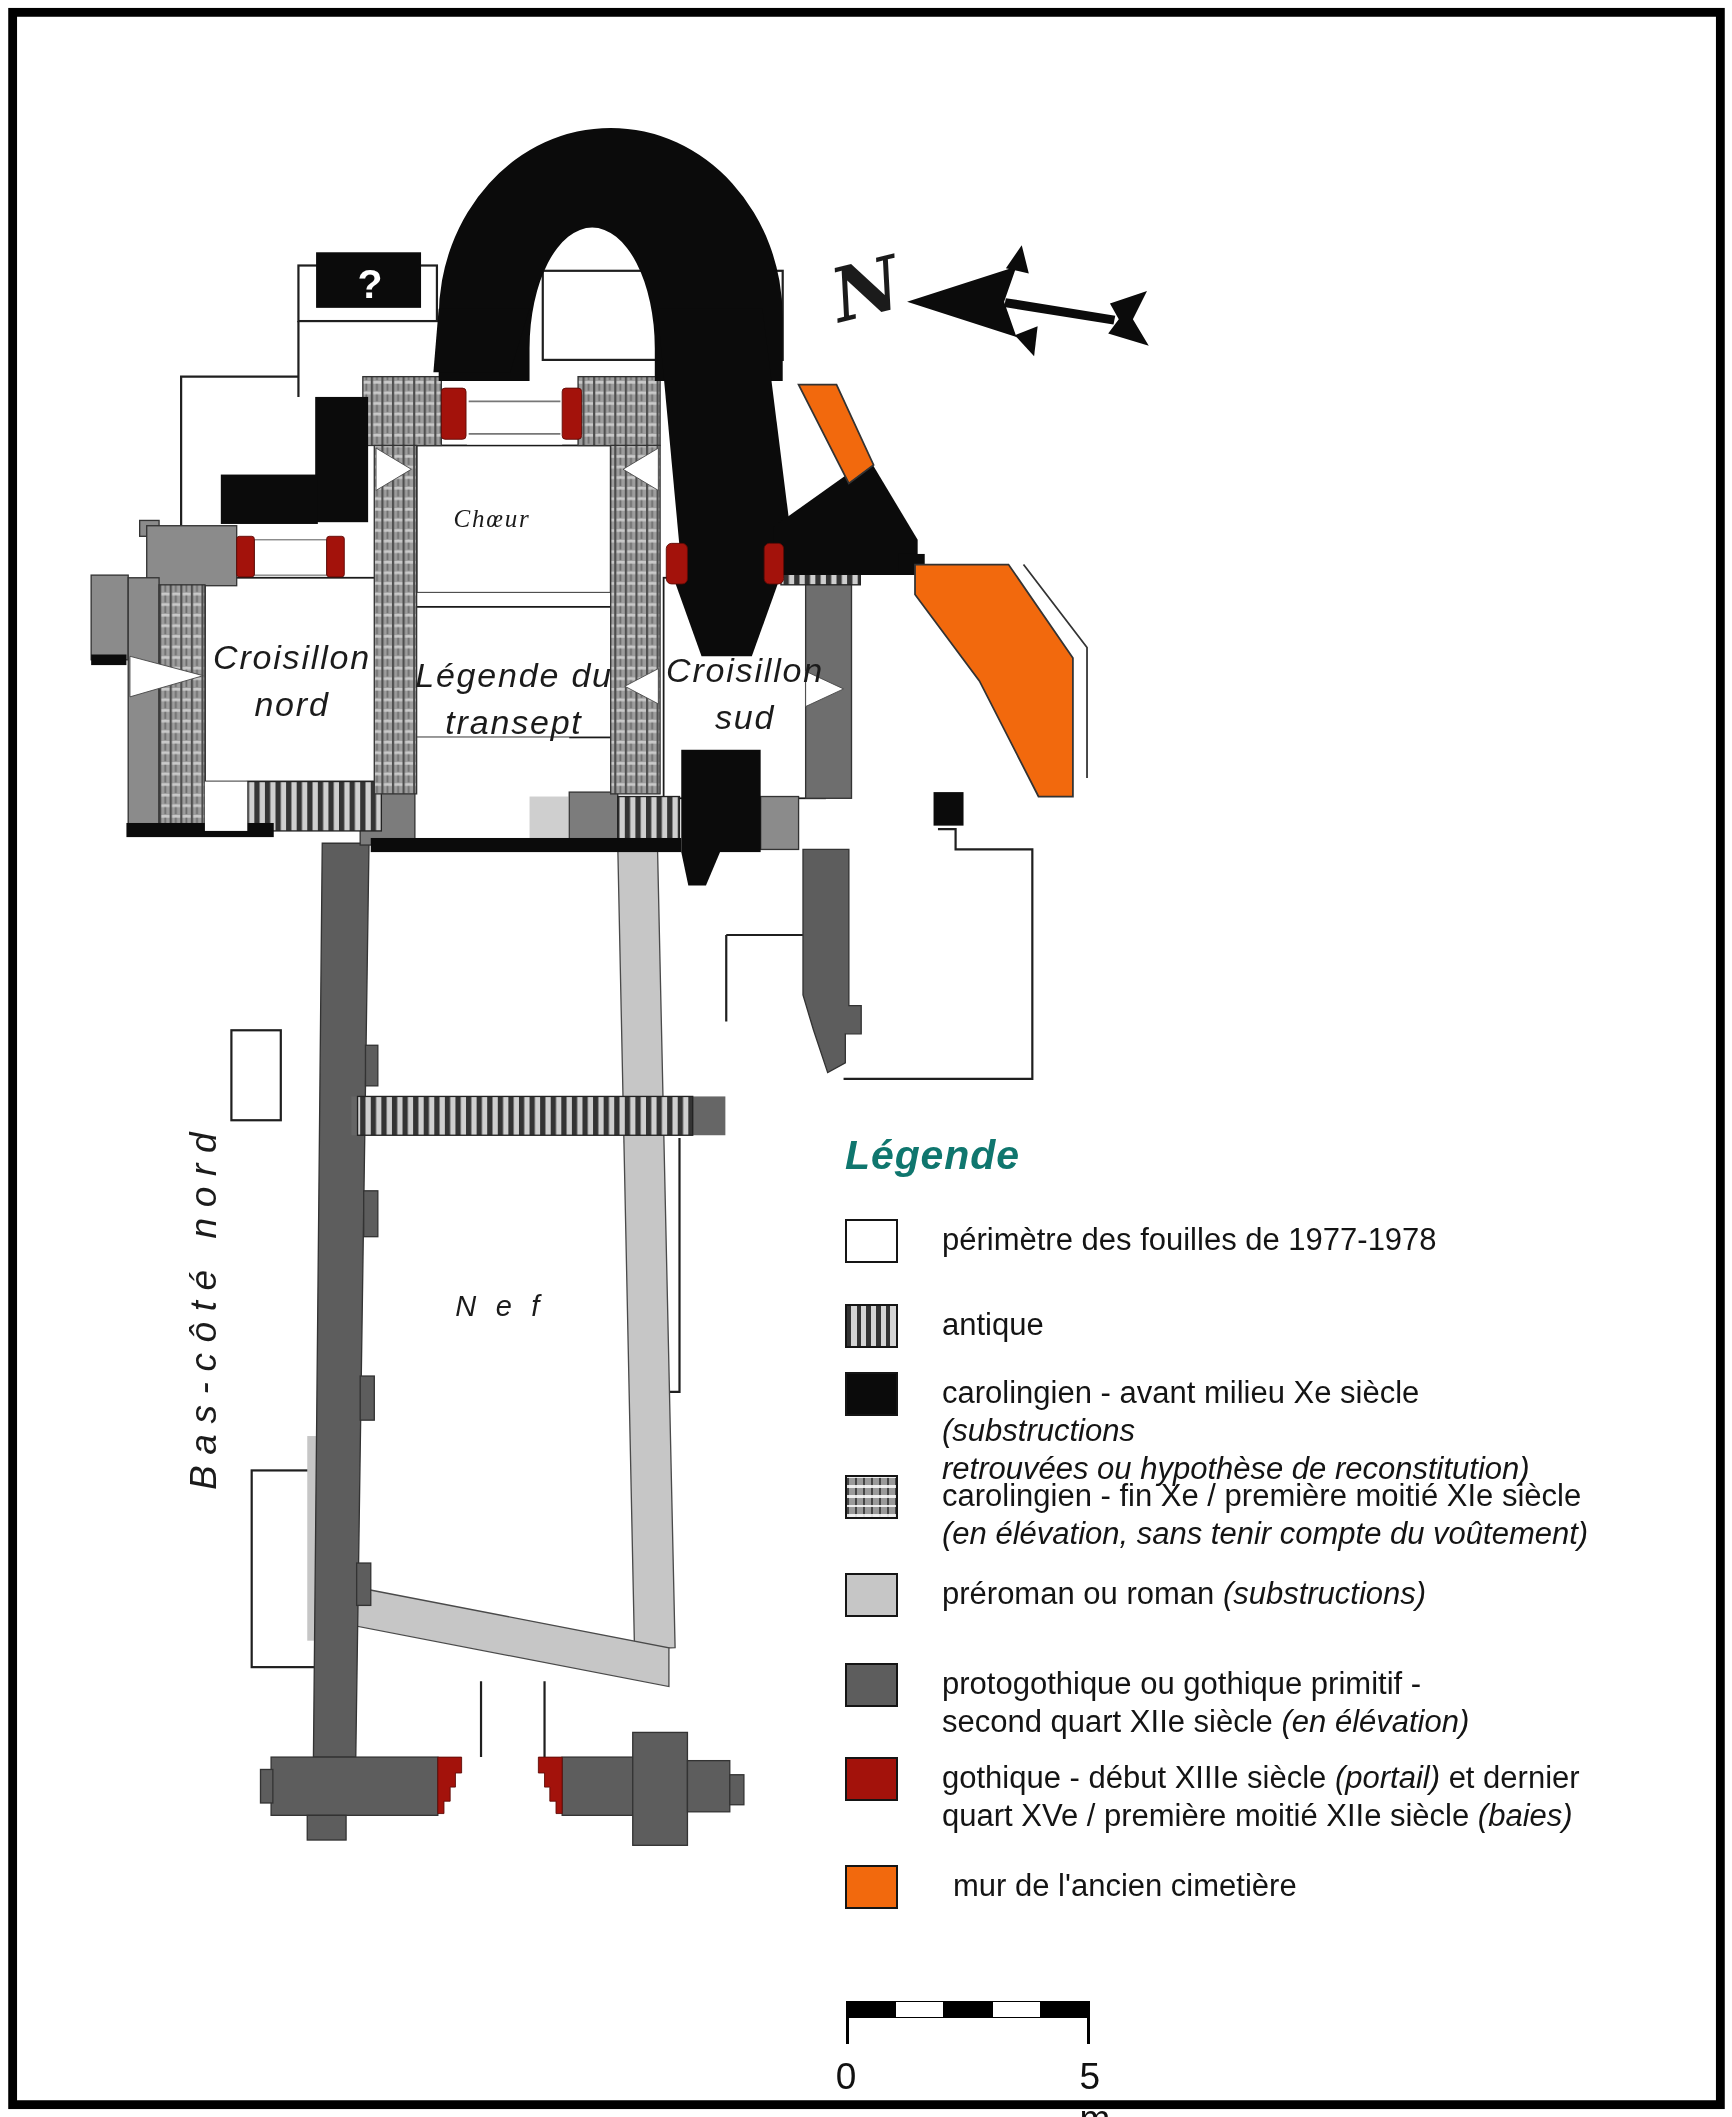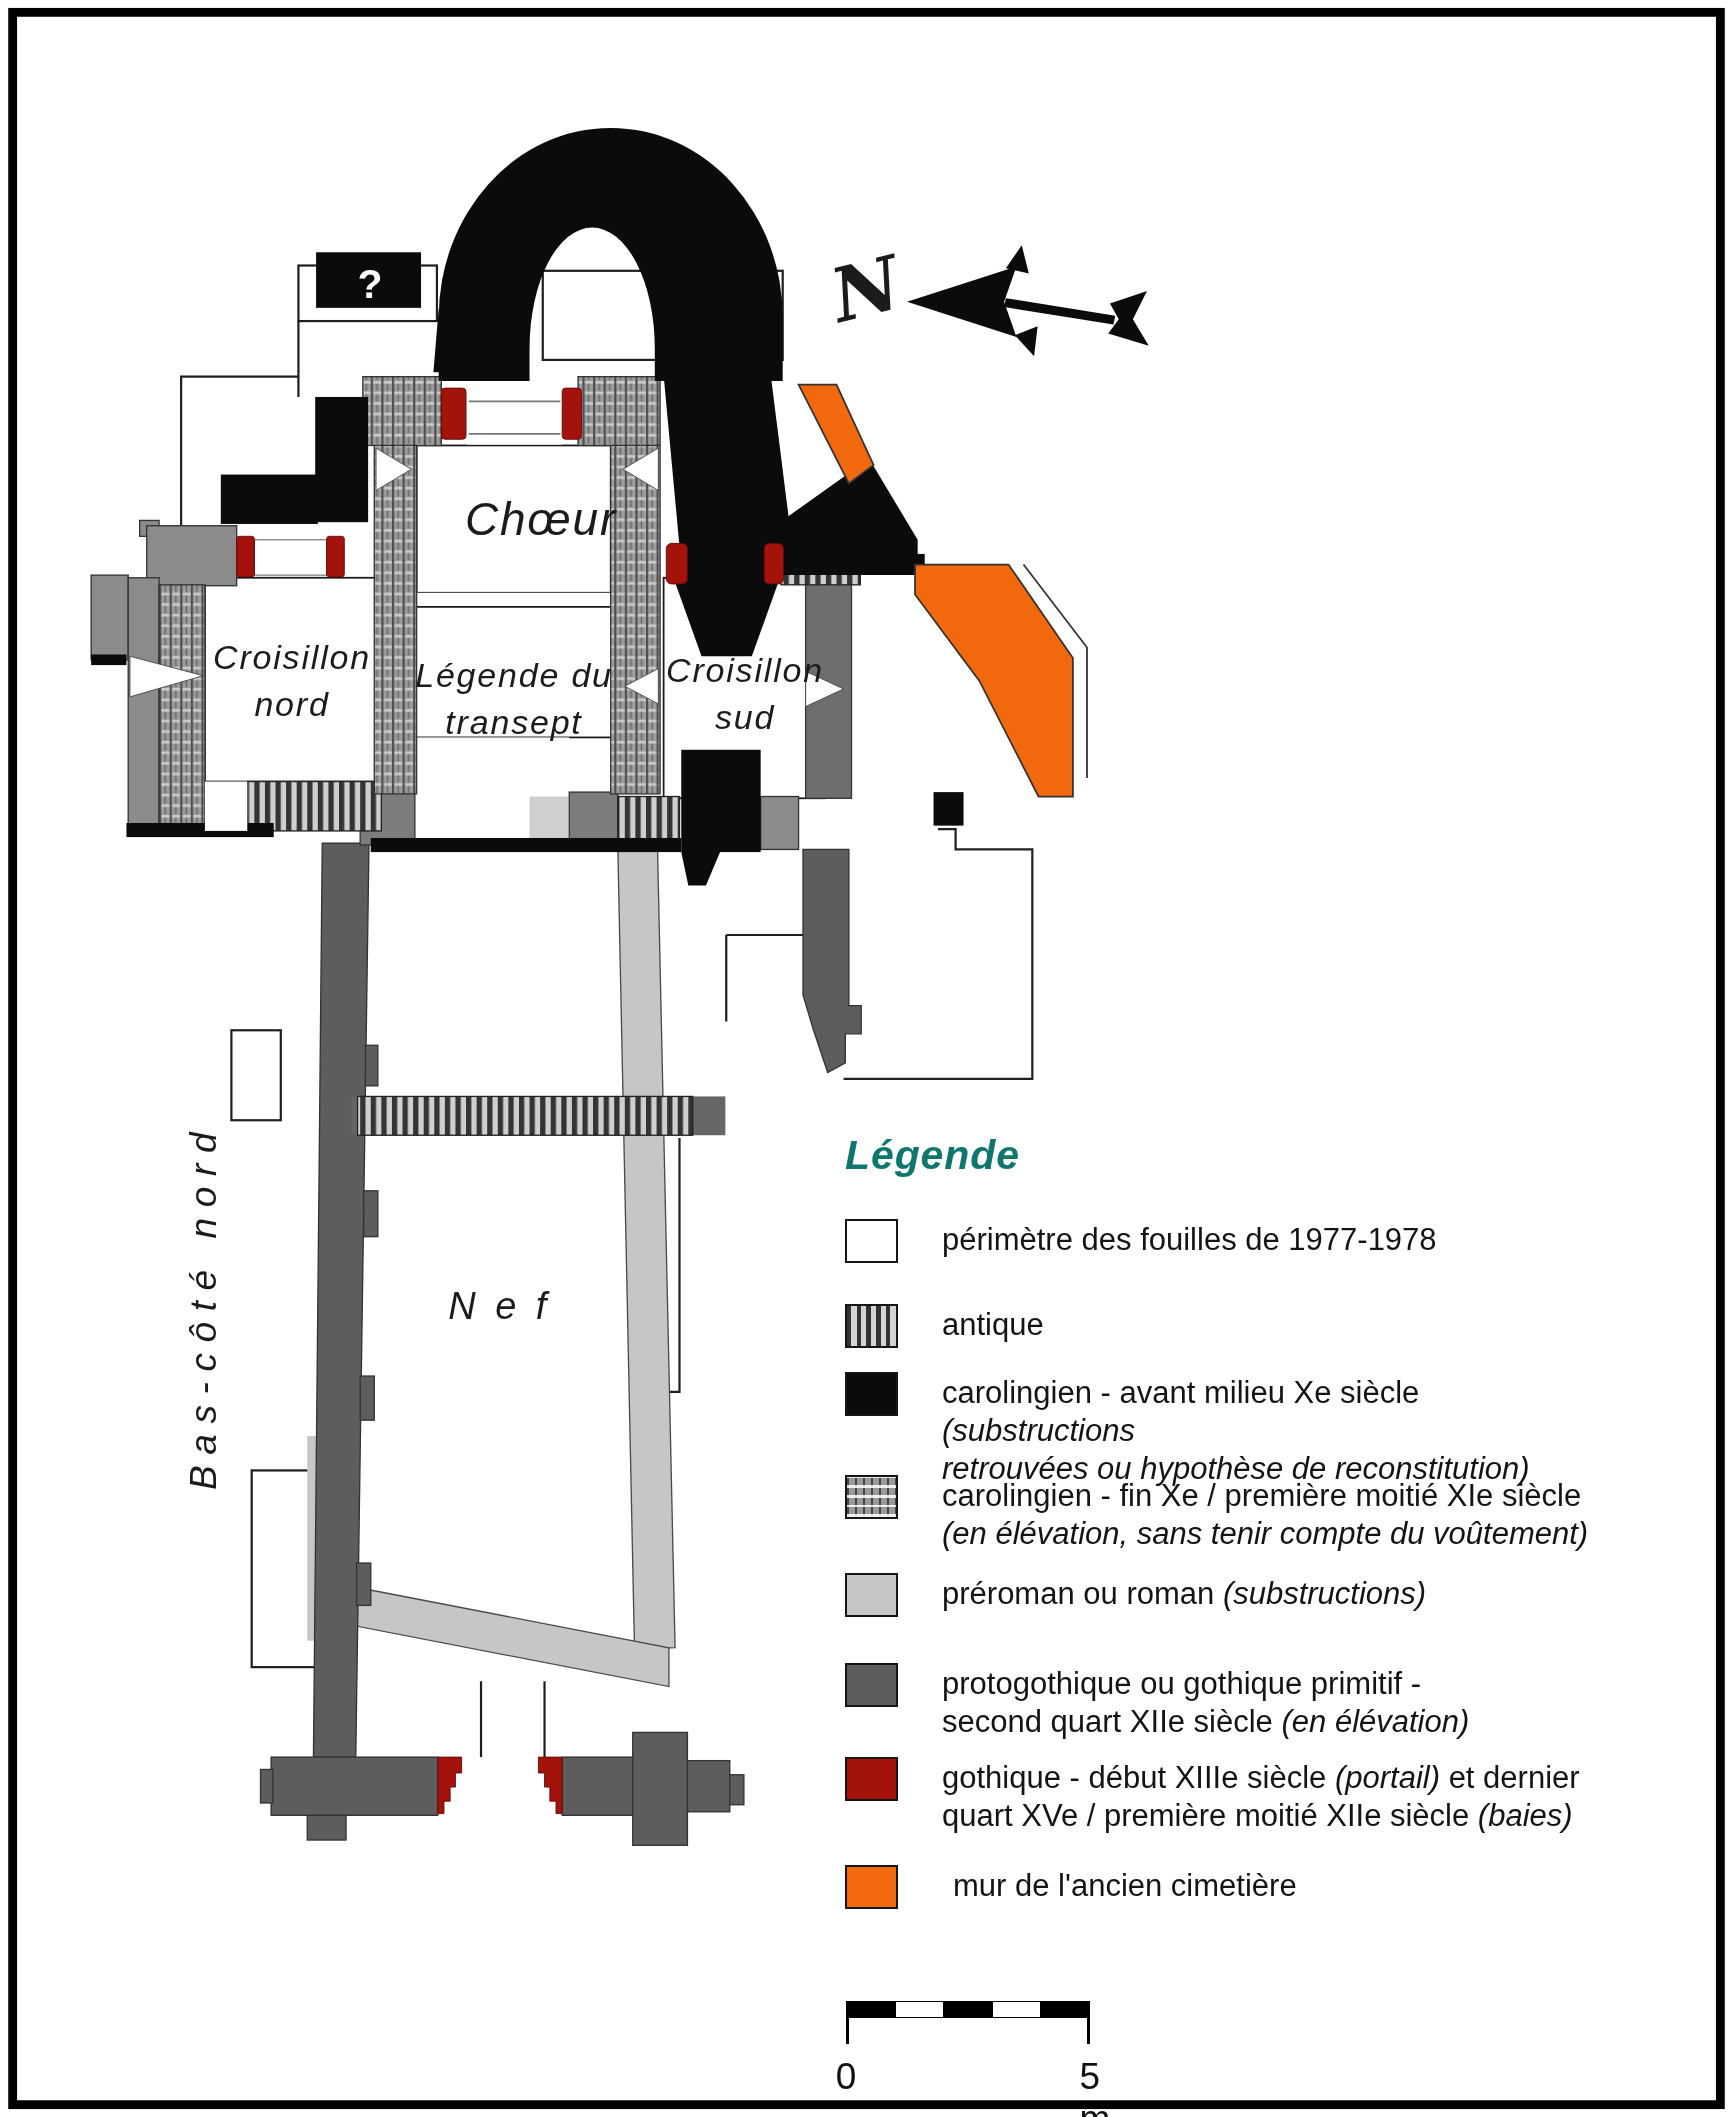--- a/index.html
+++ b/index.html
@@ -2,21 +2,21 @@
 <html style="font-size:14px"><head>
 <meta charset="utf-8">
 <style>
   html,body{margin:0;padding:0;background:#fff;}
   #page{position:relative;width:1733px;height:2117px;background:#ffffff;overflow:hidden;
         font-family:"Liberation Sans",sans-serif;color:#111;}
   #plan-svg{position:absolute;left:0;top:0;}
   .lbl{position:absolute;transform:translate(-50%,-50%);white-space:nowrap;
        font-style:italic;color:#1b1b1b;text-align:center;}
   .lbl-room{font-size:34px;letter-spacing:1.8px;}
-  .lbl-nef{font-size:38px;letter-spacing:19.4px;}
+  .lbl-nef{font-size:29px;letter-spacing:19.4px;}
   .lbl-bascote{font-size:37px;letter-spacing:10.6px;transform:translate(-50%,-50%) rotate(-90deg);}
   .lbl-q{font-style:normal;font-weight:bold;font-size:41px;color:#fff;}
   .lbl-n{font-family:"DejaVu Serif",serif;font-style:italic;font-weight:bold;font-size:74px;
          transform:translate(-50%,-50%) rotate(-14deg);}
   #legend{position:absolute;left:845px;top:1132px;width:776px;}
   #legend-title{font-weight:bold;font-size:41px;letter-spacing:0.9px;margin:0 0 46px 0;color:#0f766e;font-style:italic;}
   .lg-row{position:absolute;left:0;display:flex;}
   .swatch{width:53px;height:44px;border:2.6px solid #151515;box-sizing:border-box;flex:none;}
   .lg-text{position:absolute;left:97px;top:1.8px;font-size:31px;line-height:38px;color:#141414;width:670px;}
   .it{font-style:italic;}
@@ -167,21 +167,21 @@
     <polygon points="1028,342 1152,302 1138,342 1152,382"></polygon>
     <polygon points="1140,304 1158,278 1166,310"></polygon>
     <polygon points="1150,380 1172,404 1176,370"></polygon>
     <path d="M1140,338 L1264,358 L1262,368 L1138,348 Z"></path>
     <polygon points="1258,344 1300,330 1284,362 1302,392 1256,378 1268,362"></polygon>
   </g>
 </svg>
 
 <div class="lbl lbl-q" style="left:370px;top:284px;">?</div>
 <div class="lbl lbl-n" style="left:866px;top:289px;">N</div>
-<div class="lbl lbl-room" style="left:541px;top:519px;font-size:46px;">Chœur</div>
+<div class="lbl lbl-room" style="left:492px;top:519px;font-size:25px;font-family:Liberation Serif, serif;">Chœur</div>
 <div class="lbl lbl-room" style="left:292px;top:657px;">Croisillon</div>
 <div class="lbl lbl-room" style="left:292px;top:704px;text-align:center;">nord</div>
 <div class="lbl lbl-room" style="left:514px;top:675px;">Légende du</div>
 <div class="lbl lbl-room" style="left:514px;top:722px;">transept</div>
 <div class="lbl lbl-room" style="left:745px;top:670px;">Croisillon</div>
 <div class="lbl lbl-room" style="left:745px;top:717px;">sud</div>
 <div class="lbl lbl-nef" style="left:507px;top:1306px;">Nef</div>
 <div class="lbl lbl-bascote" style="left:204px;top:1306px;">Bas-côté nord</div>
 
 <div id="legend">

